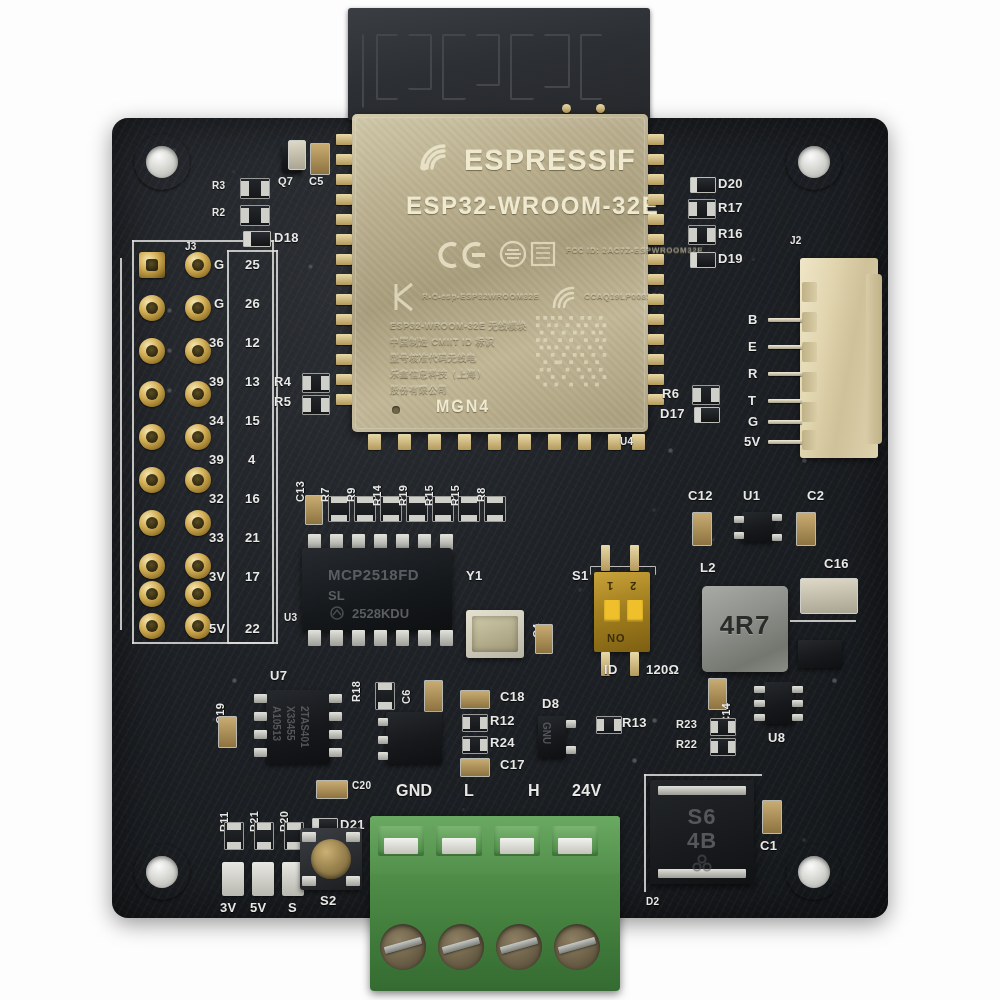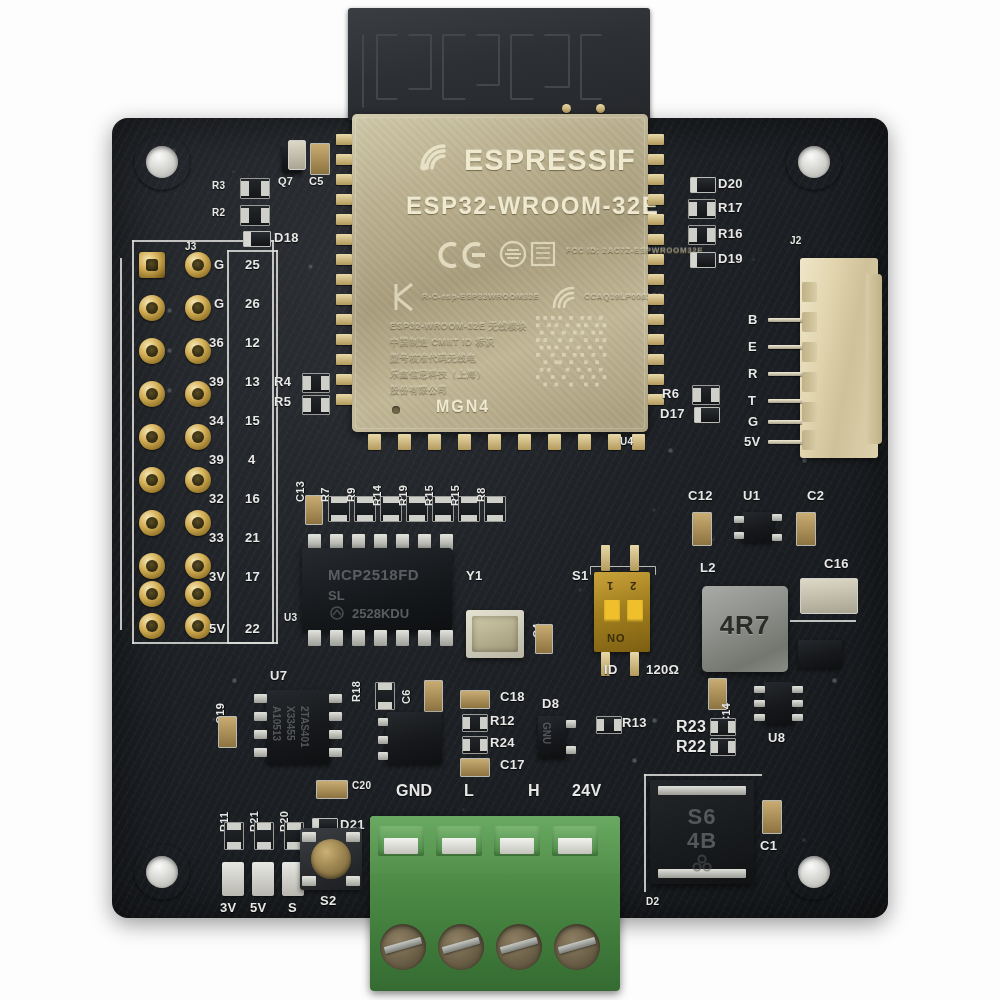--- a/index.html
+++ b/index.html
@@ -21,21 +21,21 @@
        pointer-events:none;}
 
   
   .speck{position:absolute;border-radius:50%;background:#3c4046;opacity:.55;}
   .via{position:absolute;width:5px;height:5px;border-radius:50%;
        background:#55595f;box-shadow:inset 0 0 2px #0d0f11;}
 
   
   .silk{position:absolute;color:#e8e8e6;font-family:"Liberation Sans",sans-serif;
         font-weight:700;letter-spacing:.3px;text-shadow:0 1px 1px rgba(0,0,0,.8);
-        white-space:nowrap;user-select:none;} .s11{font-size:11px;} .s12{font-size:16px;}
+        white-space:nowrap;user-select:none;} .s11{font-size:11px;} .s12{font-size:11px;}
   .s13{font-size:13px;} .s14{font-size:10px;} .s16{font-size:16px;}
   .rot{transform:rotate(-90deg);transform-origin:left bottom;}
 
   .silkline{position:absolute;background:#dededa;opacity:.85;}
 
   
   .mhole{position:absolute;width:56px;height:56px;border-radius:50%;
     background:radial-gradient(circle at 35% 30%, #f0e4b0 0%, #c9a githubs 0%, #c8a44a 38%, #8d6f2a 70%, #5d4718 100%);
     box-shadow:0 1px 3px rgba(0,0,0,.7);}
   .mhole i{position:absolute;inset:12px;border-radius:50%;

